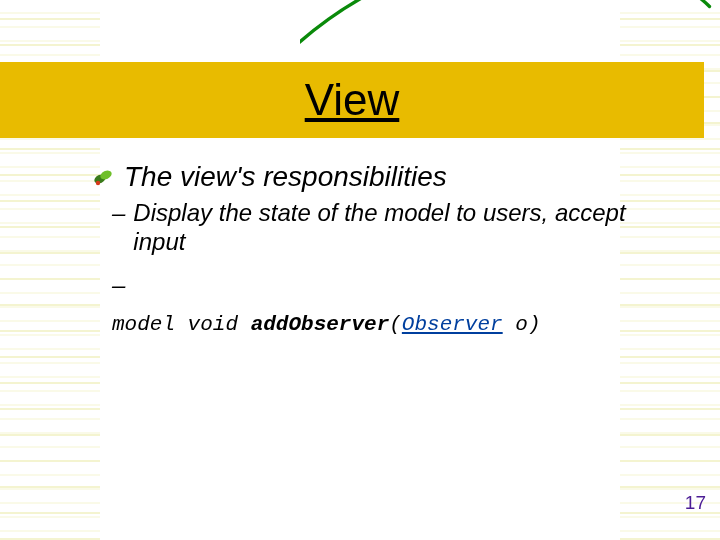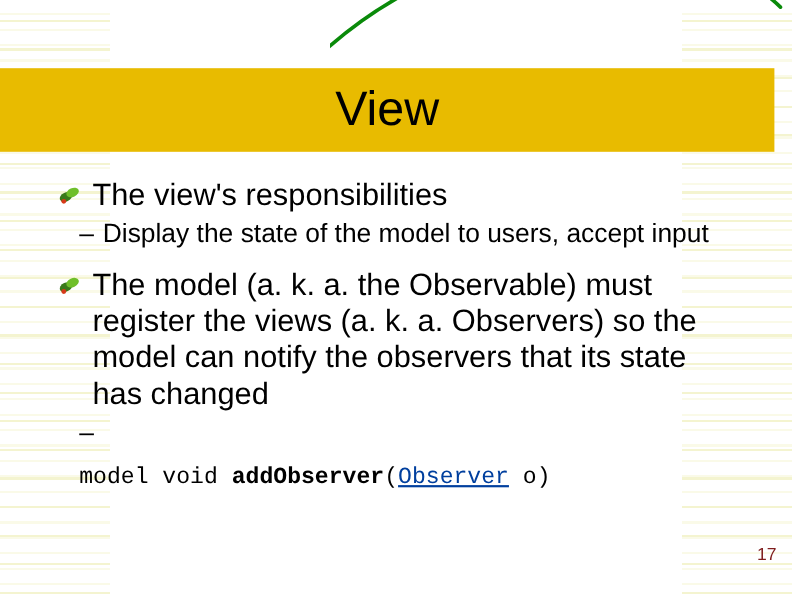--- a/index.html
+++ b/index.html
@@ -36,30 +36,32 @@
   }
   .title-band {
     position: absolute;
     left: 0; right: 16px;
     top: 62px;
     height: 76px;
     background: #e8bb00;
     display: flex;
     align-items: center;
     justify-content: center;
+    text-decoration: underline;
   }
   .title-band h1 {
     font-size: 44px;
     font-weight: 400;
     color: #000;
   }
 
   .content {
     position: relative;
-    padding: 26px 60px 0 52px;
+    padding: 26px 60px 0 92px;
+    font-style: italic;
   }
 
   .bullet-line {
     display: flex;
     align-items: flex-start;
     gap: 10px;
     margin-top: 6px;
   }
   .bullet-line .lead-icon {
     flex: 0 0 auto;
@@ -88,22 +90,22 @@
     color: #000;
     white-space: pre;
   }
   .code-kw-bold { font-weight: bold; }
   .code-link { color: #003f9e; text-decoration: underline; }
 
   .page-num {
     position: absolute;
     right: 14px;
     bottom: 26px;
-    font-size: 16px;
-    color: #7f1d1d;
+    font-size: 19px;
+    color: #4c1d95;
   }
 </style>
 </head>
 <body>
 
 <div class="bg-pattern"></div>
 <div class="bg-pattern right"></div>
 
 <div class="header">
   <svg class="swoosh" viewBox="0 0 420 140">
@@ -122,28 +124,20 @@
       <ellipse cx="14" cy="9" rx="6" ry="4" fill="#6fbf2a" transform="rotate(-25 14 9)"></ellipse>
       <circle cx="6" cy="17" r="2.2" fill="#d63a1a"></circle>
     </svg>
     <div class="bullet-text">The view's responsibilities</div>
   </div>
   <div class="sub-line">
     <span class="dash">–</span>
     <span>Display the state of the model to users, accept input</span>
   </div>
 
-  <div class="bullet-line">
-    <svg class="lead-icon" width="22" height="22" viewBox="0 0 22 22">
-      <ellipse cx="8" cy="13" rx="6" ry="4" fill="#3a7a1a" transform="rotate(-25 8 13)"></ellipse>
-      <ellipse cx="14" cy="9" rx="6" ry="4" fill="#6fbf2a" transform="rotate(-25 14 9)"></ellipse>
-      <circle cx="6" cy="17" r="2.2" fill="#d63a1a"></circle>
-    </svg>
-    <div class="bullet-text">The model (a. k. a. the Observable) must register the views (a. k. a. Observers) so the model can notify the observers that its state has changed</div>
-  </div>
   <div class="sub-line">
     <span class="dash">–</span>
   </div>
 
   <div class="code-line"><span>model void </span><span class="code-kw-bold">addObserver</span><span>(</span><span class="code-link">Observer</span><span> o)</span></div>
 
 </div>
 
 <div class="page-num">17</div>
 

